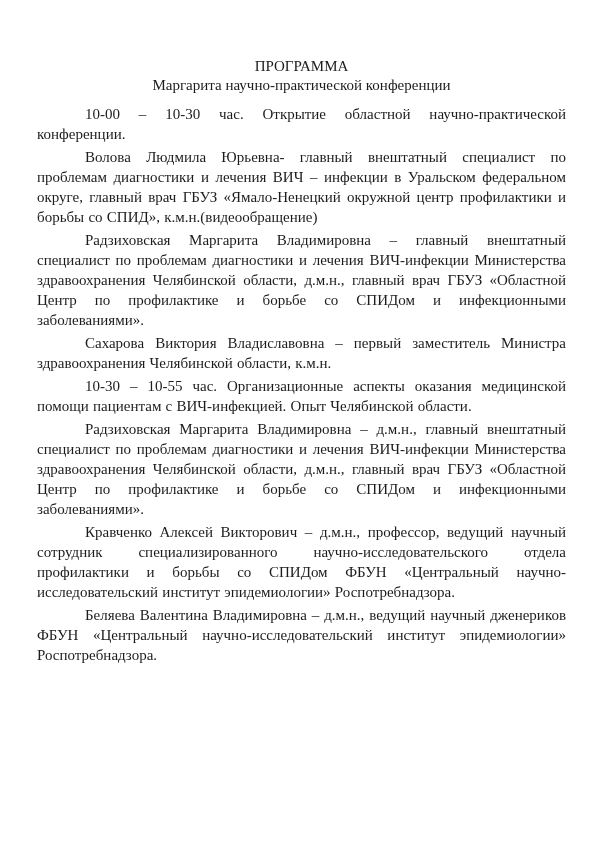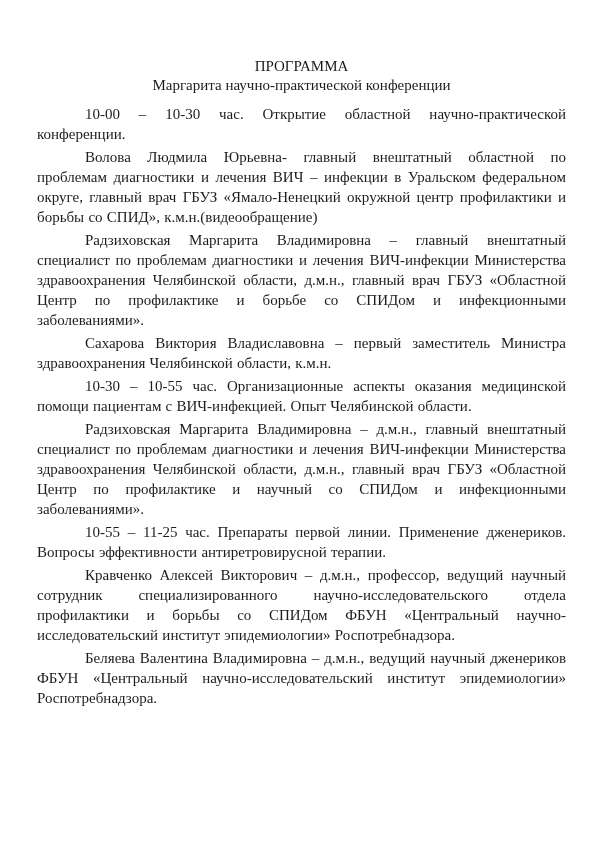--- a/index.html
+++ b/index.html
@@ -40,22 +40,21 @@
 <body>
 
 <div class="page">
 
   <div class="doc-header">
     <div class="h-line">ПРОГРАММА</div>
     <div class="h-line">Маргарита научно-практической конференции</div>
   </div>
 
   <p class="body-par">10-00 – 10-30 час. Открытие областной научно-практической конференции.</p>
-  <p class="body-par">Волова Людмила Юрьевна- главный внештатный областной по проблемам диагностики и лечения ВИЧ – инфекции в Уральском федеральном округе, главный врач ГБУЗ «Ямало-Ненецкий окружной центр профилактики и борьбы со СПИД», к.м.н.(видеообращение)</p>
+  <p class="body-par">Волова Людмила Юрьевна- главный внештатный специалист по проблемам диагностики и лечения ВИЧ – инфекции в Уральском федеральном округе, главный врач ГБУЗ «Ямало-Ненецкий окружной центр профилактики и борьбы со СПИД», к.м.н.(видеообращение)</p>
   <p class="body-par">Радзиховская Маргарита Владимировна – главный внештатный специалист по проблемам диагностики и лечения ВИЧ-инфекции Министерства здравоохранения Челябинской области, д.м.н., главный врач ГБУЗ «Областной Центр по профилактике и борьбе со СПИДом и инфекционными заболеваниями».</p>
   <p class="body-par">Сахарова Виктория Владиславовна – первый заместитель Министра здравоохранения Челябинской области, к.м.н.</p>
   <p class="body-par">10-30 – 10-55 час. Организационные аспекты оказания медицинской помощи пациентам с ВИЧ-инфекцией. Опыт Челябинской области.</p>
-  <p class="body-par">Радзиховская Маргарита Владимировна – д.м.н., главный внештатный специалист по проблемам диагностики и лечения ВИЧ-инфекции Министерства здравоохранения Челябинской области, д.м.н., главный врач ГБУЗ «Областной Центр по профилактике и научный со СПИДом и инфекционными заболеваниями».</p>
-  <p class="body-par">10-55 – 11-25 час. Препараты первой линии. Применение дженериков. Вопросы эффективности антиретровирусной терапии.</p>
+  <p class="body-par">Радзиховская Маргарита Владимировна – д.м.н., главный внештатный специалист по проблемам диагностики и лечения ВИЧ-инфекции Министерства здравоохранения Челябинской области, д.м.н., главный врач ГБУЗ «Областной Центр по профилактике и борьбе со СПИДом и инфекционными заболеваниями».</p>
   <p class="body-par">Кравченко Алексей Викторович – д.м.н., профессор, ведущий научный сотрудник специализированного научно-исследовательского отдела профилактики и борьбы со СПИДом ФБУН «Центральный научно-исследовательский институт эпидемиологии» Роспотребнадзора.</p>
   <p class="body-par">Беляева Валентина Владимировна – д.м.н., ведущий научный дженериков ФБУН «Центральный научно-исследовательский институт эпидемиологии» Роспотребнадзора.</p>
 
 </div>
 
 </body></html>

